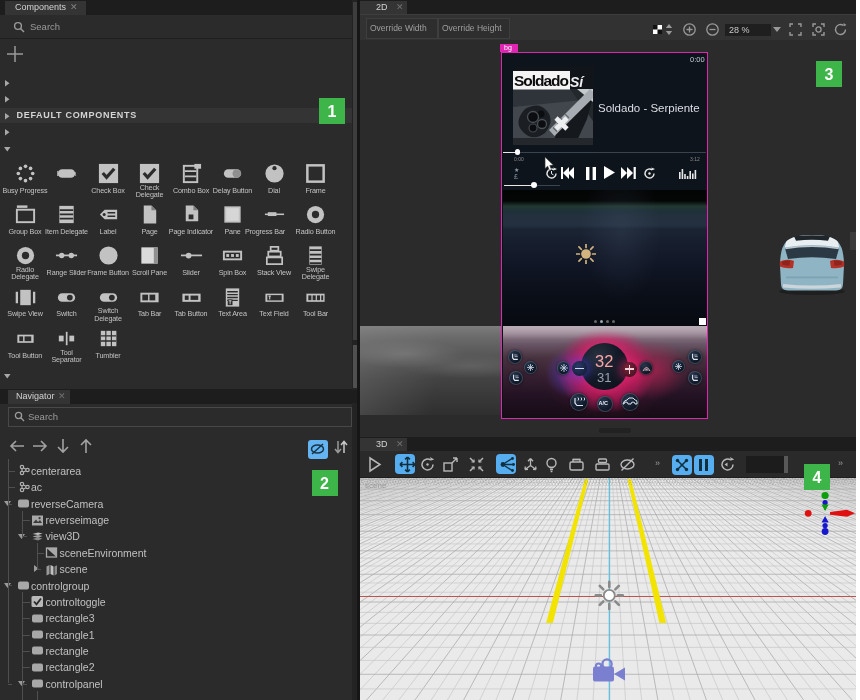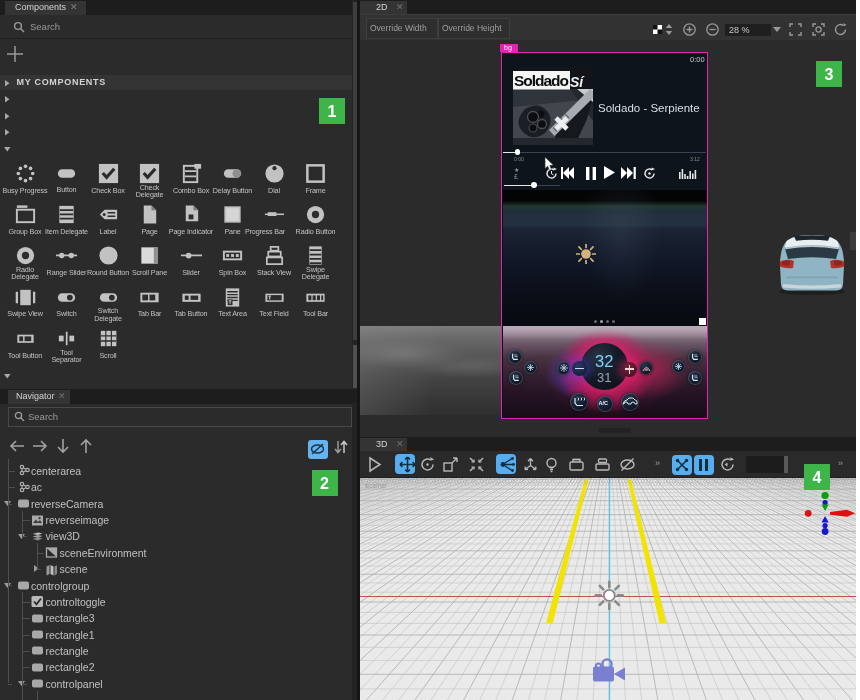--- a/index.html
+++ b/index.html
@@ -178,46 +178,46 @@
 <div class="txt" style="left:70px;top:2px;font-size:9px;color:#808080">✕</div>
 <svg class="ab" style="left:13px;top:21px" width="12" height="12">
       <circle cx="5" cy="5" r="3.4" fill="none" stroke="#9a9a9a" stroke-width="1.4"></circle>
       <path d="M7.5 7.5L11 11" stroke="#9a9a9a" stroke-width="1.4"></path>
     </svg>
 <div class="txt" style="left:30px;top:21px;font-size:9.5px;color:#9a9a9a">Search</div>
 <div class="ab" style="left:0;top:37.5px;width:352px;height:1px;background:#1f1f1f"></div>
 <svg class="ab" style="left:7px;top:46px" width="16" height="16">
       <path d="M8 0v16M0 8h16" stroke="#9a9a9a" stroke-width="1.5"></path>
     </svg>
-<div class="hdr" style="top:75.0px">
-      <span>MY COMPONENTS</span>
-    </div>
 <svg class="ab" style="left:4.5px;top:79.5px" width="5" height="7">
       <path d="M0 0v6.5l4.5-3.25z" fill="#a8a8a8"></path>
     </svg>
 <svg class="ab" style="left:4.5px;top:96.1px" width="5" height="7">
       <path d="M0 0v6.5l4.5-3.25z" fill="#a8a8a8"></path>
     </svg>
+<div class="hdr" style="top:108.2px">
+      <span>DEFAULT COMPONENTS</span>
+    </div>
 <svg class="ab" style="left:4.5px;top:112.7px" width="5" height="7">
       <path d="M0 0v6.5l4.5-3.25z" fill="#a8a8a8"></path>
     </svg>
 <svg class="ab" style="left:4.5px;top:129.3px" width="5" height="7">
       <path d="M0 0v6.5l4.5-3.25z" fill="#a8a8a8"></path>
     </svg>
 <svg class="ab" style="left:3.5px;top:146.9px" width="7" height="5">
       <path d="M0 0h6.5l-3.25 4.5z" fill="#a8a8a8"></path>
     </svg>
 <svg class="ab" style="left:13.5px;top:162.0px" width="23" height="23">
       <use href="#i-busy"></use>
     </svg>
 <div class="lbl" style="left:-1.0px;top:186.5px;width:52px">Busy Progress</div>
 <svg class="ab" style="left:55.0px;top:162.0px" width="23" height="23">
       <use href="#i-button"></use>
     </svg>
-<div class="lbl" style="left:40.5px;top:186px;width:52px">Button</div>
+<div class="lbl" style="left:40.5px;top:170px;width:52px">Button</div>
 <svg class="ab" style="left:96.5px;top:162.0px" width="23" height="23">
       <use href="#i-checkbox"></use>
     </svg>
 <div class="lbl" style="left:82.0px;top:186.5px;width:52px">Check Box</div>
 <svg class="ab" style="left:138.0px;top:162.0px" width="23" height="23">
       <use href="#i-checkbox"></use>
     </svg>
 <div class="lbl" style="left:123.5px;top:183.5px;width:52px">Check<br>Delegate</div>
 <svg class="ab" style="left:179.5px;top:162.0px" width="23" height="23">
       <use href="#i-combobox"></use>
@@ -271,21 +271,21 @@
       <use href="#i-radiobutton"></use>
     </svg>
 <div class="lbl" style="left:-1.0px;top:265.5px;width:52px">Radio<br>Delegate</div>
 <svg class="ab" style="left:55.0px;top:244.0px" width="23" height="23">
       <use href="#i-rangeslider"></use>
     </svg>
 <div class="lbl" style="left:40.5px;top:268.5px;width:52px">Range Slider</div>
 <svg class="ab" style="left:96.5px;top:244.0px" width="23" height="23">
       <use href="#i-roundbutton"></use>
     </svg>
-<div class="lbl" style="left:82.0px;top:268.5px;width:52px">Round Button</div>
+<div class="lbl" style="left:82.0px;top:268.5px;width:52px">Frame Button</div>
 <svg class="ab" style="left:138.0px;top:244.0px" width="23" height="23">
       <use href="#i-scrollview"></use>
     </svg>
 <div class="lbl" style="left:123.5px;top:268.5px;width:52px">Scroll Pane</div>
 <svg class="ab" style="left:179.5px;top:244.0px" width="23" height="23">
       <use href="#i-slider"></use>
     </svg>
 <div class="lbl" style="left:165.0px;top:268.5px;width:52px">Slider</div>
 <svg class="ab" style="left:221.0px;top:244.0px" width="23" height="23">
       <use href="#i-spinbox"></use>
@@ -335,21 +335,21 @@
       <use href="#i-toolbutton"></use>
     </svg>
 <div class="lbl" style="left:-1.0px;top:351.5px;width:52px">Tool Button</div>
 <svg class="ab" style="left:55.0px;top:327.0px" width="23" height="23">
       <use href="#i-toolseparator"></use>
     </svg>
 <div class="lbl" style="left:40.5px;top:348.5px;width:52px">Tool<br>Separator</div>
 <svg class="ab" style="left:96.5px;top:327.0px" width="23" height="23">
       <use href="#i-tumbler"></use>
     </svg>
-<div class="lbl" style="left:82.0px;top:351.5px;width:52px">Scroll</div>
+<div class="lbl" style="left:82.0px;top:351.5px;width:52px">Tumbler</div>
 <svg class="ab" style="left:3.5px;top:373.5px" width="7" height="5">
       <path d="M0 0h6.5l-3.25 4.5z" fill="#a8a8a8"></path>
     </svg>
 <div class="ab" style="left:0;top:389px;width:359px;height:14.5px;background:#1d1d1d"></div>
 <div class="ab" style="left:8px;top:390px;width:62px;height:13.5px;background:#343434"></div>
 <div class="txt" style="left:16px;top:391px;font-size:9px;color:#d2d2d2">Navigator</div>
 <div class="txt" style="left:58px;top:391px;font-size:9px;color:#707070">✕</div>
 <div class="ab" style="left:8px;top:407px;width:342px;height:18px;border:1px solid #484848"></div>
 <svg class="ab" style="left:14px;top:411px" width="11" height="11">
       <circle cx="4.5" cy="4.5" r="3.1" fill="none" stroke="#9a9a9a" stroke-width="1.3"></circle>
@@ -662,21 +662,21 @@
 <div class="ab" style="left:502.5px;top:325.5px;width:204px;height:91px;background:
 radial-gradient(62px 54px at 103px 44px,rgba(238,34,110,.97),rgba(212,28,100,.6) 55%,rgba(150,25,80,0) 80%),
 radial-gradient(88px 62px at 105px 48px,rgba(170,30,90,.38),rgba(170,30,90,0) 75%),
 radial-gradient(30px 26px at 72px 47px,rgba(70,70,220,.8),rgba(60,60,200,0)),
 radial-gradient(36px 30px at 150px 44px,rgba(195,35,85,.65),rgba(195,35,85,0)),
 linear-gradient(180deg,#b7a9b3 0%,#94818f 8%,#685565 20%,#483240 35%,#352031 55%,#241324 75%,#170c16 100%)"></div>
 <div class="ab" style="left:502.5px;top:325.5px;width:204px;height:13px;background:linear-gradient(180deg,rgba(186,172,182,.85),rgba(186,172,182,0))"></div>
 <div class="ab" style="left:581px;top:342.5px;width:47px;height:47px;border-radius:50%;
 background:radial-gradient(circle at 35% 30%,#2a3342 0%,#141b28 45%,#0b0f18 100%);
 box-shadow:0 0 10px 2px rgba(240,40,120,.45)"></div>
-<div class="txt" style="left:595px;top:352px;font-size:16.5px;color:#7dd3fc;transform:translateZ(0)">32</div>
+<div class="txt" style="left:595px;top:352px;font-size:16.5px;color:#fca5a5;transform:translateZ(0)">32</div>
 <div class="txt" style="left:597px;top:370px;font-size:13px;color:#9aa0ac;transform:translateZ(0)">31</div>
 <div class="ab" style="left:508.0px;top:349.5px;width:14px;height:14px;border-radius:50%;background:radial-gradient(circle at 35% 30%,#27354c,#0d1523 70%);box-shadow:inset 0 0 0 1px #8fa5b855,0 0 3px rgba(0,0,0,.55)"></div>
 <svg class="ab" style="left:511.0px;top:352.5px" width="8" height="8" viewBox="0 0 10 10">
       <path d="M2 1v5l1.5 2h5" stroke="#dfe8f2" stroke-width="1.4" fill="none"></path>
       <path d="M4 2.5h4M4.5 4.5h4" stroke="#dfe8f2" stroke-width="0.8"></path>
     </svg>
 <div class="ab" style="left:508.5px;top:371.0px;width:14px;height:14px;border-radius:50%;background:radial-gradient(circle at 35% 30%,#27354c,#0d1523 70%);box-shadow:inset 0 0 0 1px #8fa5b855,0 0 3px rgba(0,0,0,.55)"></div>
 <svg class="ab" style="left:511.5px;top:374.0px" width="8" height="8" viewBox="0 0 10 10">
       <path d="M2 1v5l1.5 2h5" stroke="#dfe8f2" stroke-width="1.4" fill="none"></path>
       <path d="M4 2.5h4M4.5 4.5h4" stroke="#dfe8f2" stroke-width="0.8"></path>

